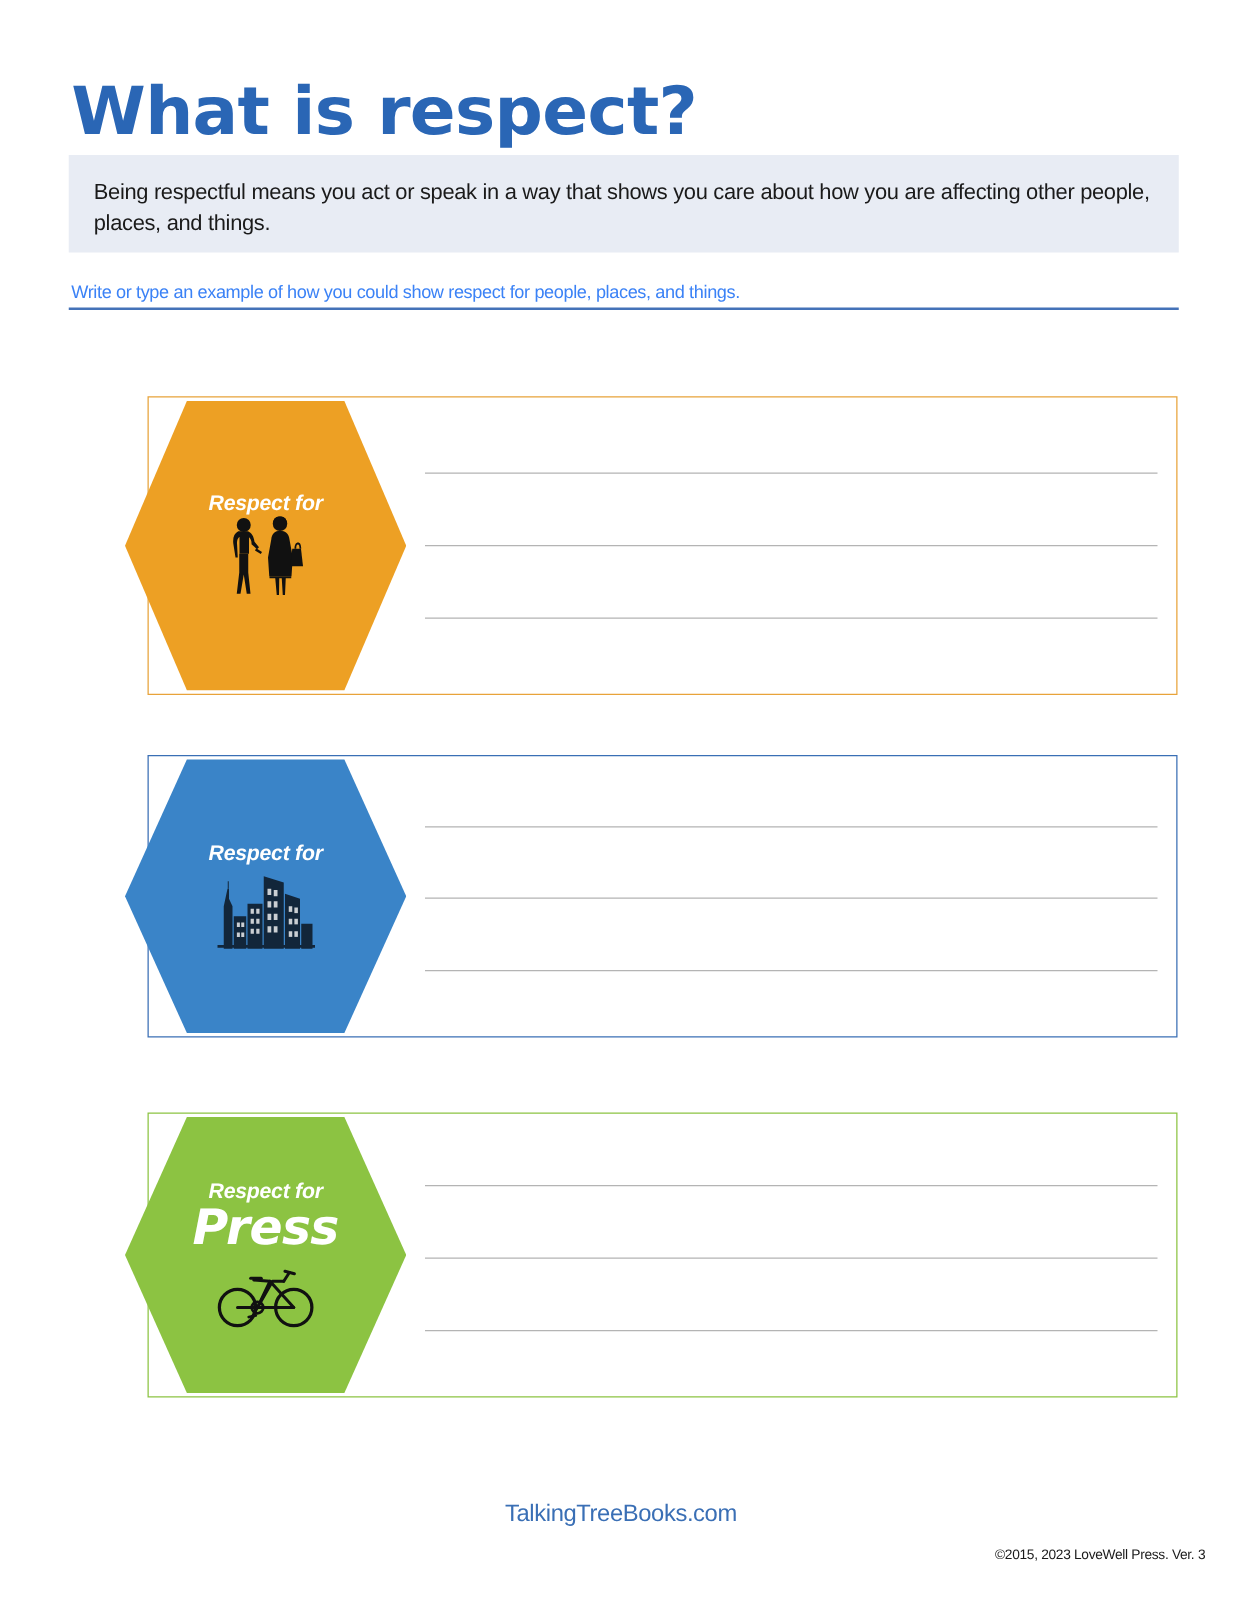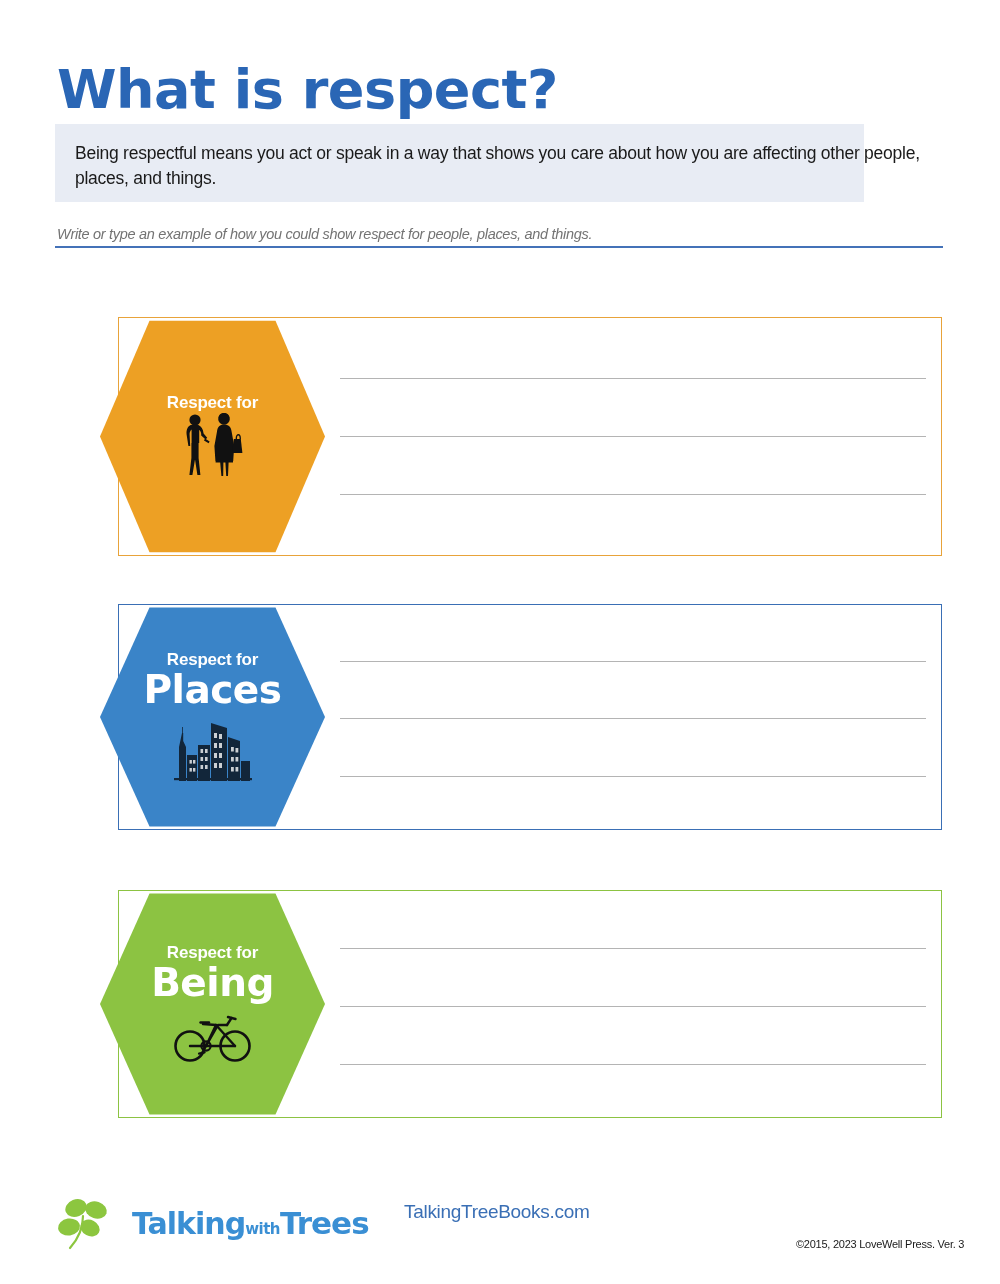--- a/index.html
+++ b/index.html
@@ -34,21 +34,21 @@
     white-space: nowrap;
     transform: scaleX(1.02);
     transform-origin: left center;
   }
 
   
   .intro-box {
     position: absolute;
     left: 55px;
     top: 124px;
-    width: 809px;
+    width: 888px;
     height: 78px;
     background: #e8ecf4;
   }
   .intro-text {
     position: absolute;
     left: 20px;
     top: 17px;
     width: 855px;
     font-family: "Liberation Sans", sans-serif;
     font-size: 17.5px;
@@ -56,23 +56,22 @@
     color: #1a1a1a;
     letter-spacing: -0.25px;
   }
 
   
   .instruction {
     position: absolute;
     left: 57px;
     top: 226px;
     font-family: "Liberation Sans", sans-serif;
-    font-style: italic;
     font-size: 14.5px;
-    color: #737373;
+    color: #3b82f6;
     letter-spacing: -0.3px;
     white-space: nowrap;
   }
   .instruction-rule {
     position: absolute;
     left: 55px;
     top: 246px;
     width: 888px;
     height: 2px;
     background: #4472b8;
@@ -94,20 +93,21 @@
   .hex {
     position: absolute;
     left: 100px;
     width: 225px;
     clip-path: polygon(0% 50%, 22% 2%, 78% 2%, 100% 50%, 78% 98%, 22% 98%);
     display: flex;
     flex-direction: column;
     align-items: center;
     justify-content: center;
     text-align: center;
+    font-style: italic;
   }
   .hex.orange { top: 316px; height: 241px; background: #eda024; }
   .hex.blue   { top: 603px; height: 228px; background: #3a84c8; }
   .hex.green  { top: 889px; height: 230px; background: #8cc342; }
 
   .hex-sub {
     font-family: "Liberation Sans", sans-serif;
     font-size: 17px;
     font-weight: bold;
     color: #ffffff;
@@ -244,21 +244,20 @@
   </div>
 
   <div class="panel blue"></div>
   <div class="lines blue">
     <div class="wline" style="top:57px"></div>
     <div class="wline" style="top:114px"></div>
     <div class="wline" style="top:172px"></div>
   </div>
   <div class="hex blue">
     <div class="hex-sub">Respect for</div>
-    <div class="hex-main">Places</div>
     <span class="hex-icon">
       <svg width="86" height="68" viewBox="0 0 86 68" xmlns="http://www.w3.org/2000/svg">
         <g fill="#12263a">
 
           <path d="M12 18 L13.2 18 L13.2 26 L16 32 L16 66 L9 66 L9 32 Z"></path>
           <path d="M12.2 12 L13 12 L13 18 L12.2 18 Z"></path>
 
           <path d="M17 40 L27 40 L27 66 L17 66 Z"></path>
 
           <path d="M28 30 L40 30 L40 66 L28 66 Z"></path>
@@ -303,21 +302,21 @@
   </div>
 
   <div class="panel green"></div>
   <div class="lines green">
     <div class="wline" style="top:58px"></div>
     <div class="wline" style="top:116px"></div>
     <div class="wline" style="top:174px"></div>
   </div>
   <div class="hex green">
     <div class="hex-sub">Respect for</div>
-    <div class="hex-main">Being</div>
+    <div class="hex-main">Press</div>
     <span class="hex-icon">
       <svg width="80" height="56" viewBox="0 0 80 56" xmlns="http://www.w3.org/2000/svg">
         <g fill="none" stroke="#111111" stroke-width="2.6">
           <circle cx="17" cy="38" r="14.5"></circle>
           <circle cx="62" cy="38" r="14.5"></circle>
         </g>
         <g fill="none" stroke="#111111" stroke-width="2.4" stroke-linecap="round" stroke-linejoin="round">
 
           <path d="M17 38 L33 38 L45 17 L54 17"></path>
           <path d="M33 38 L43 17"></path>
@@ -333,33 +332,17 @@
 
         <g fill="none" stroke="#111111" stroke-width="2.2" stroke-linecap="round">
           <circle cx="33" cy="38" r="4.6"></circle>
           <path d="M33 38 L29 45"></path>
           <path d="M26 45.6 L31.6 44.4"></path>
         </g>
       </svg>
     </span>
   </div>
 
-  <div class="logo">
-    <span>
-      <svg width="72" height="56" viewBox="0 0 72 56" xmlns="http://www.w3.org/2000/svg">
-        <g fill="#8cc63f">
-          <ellipse cx="20" cy="10" rx="11" ry="8.5" transform="rotate(-22 20 10)"></ellipse>
-          <ellipse cx="40" cy="12" rx="11" ry="8.5" transform="rotate(18 40 12)"></ellipse>
-          <ellipse cx="13" cy="29" rx="11" ry="8.5" transform="rotate(-8 13 29)"></ellipse>
-          <ellipse cx="34" cy="30" rx="10" ry="8" transform="rotate(28 34 30)"></ellipse>
-        </g>
-        <path d="M27 18 C27 30 23 40 14 50" fill="none" stroke="#8cc63f" stroke-width="2.2" stroke-linecap="round"></path>
-      </svg>
-    </span>
-    <span class="logo-text">
-      <span class="logo-word1">Talking</span><span class="logo-word2">with</span><span class="logo-word3">Trees</span>
-    </span>
-  </div>
 
   <div class="footer-link">TalkingTreeBooks.com</div>
   <div class="footer-copy">©2015, 2023 LoveWell Press.  Ver. 3</div>
 
 </div>
 
 </body></html>

